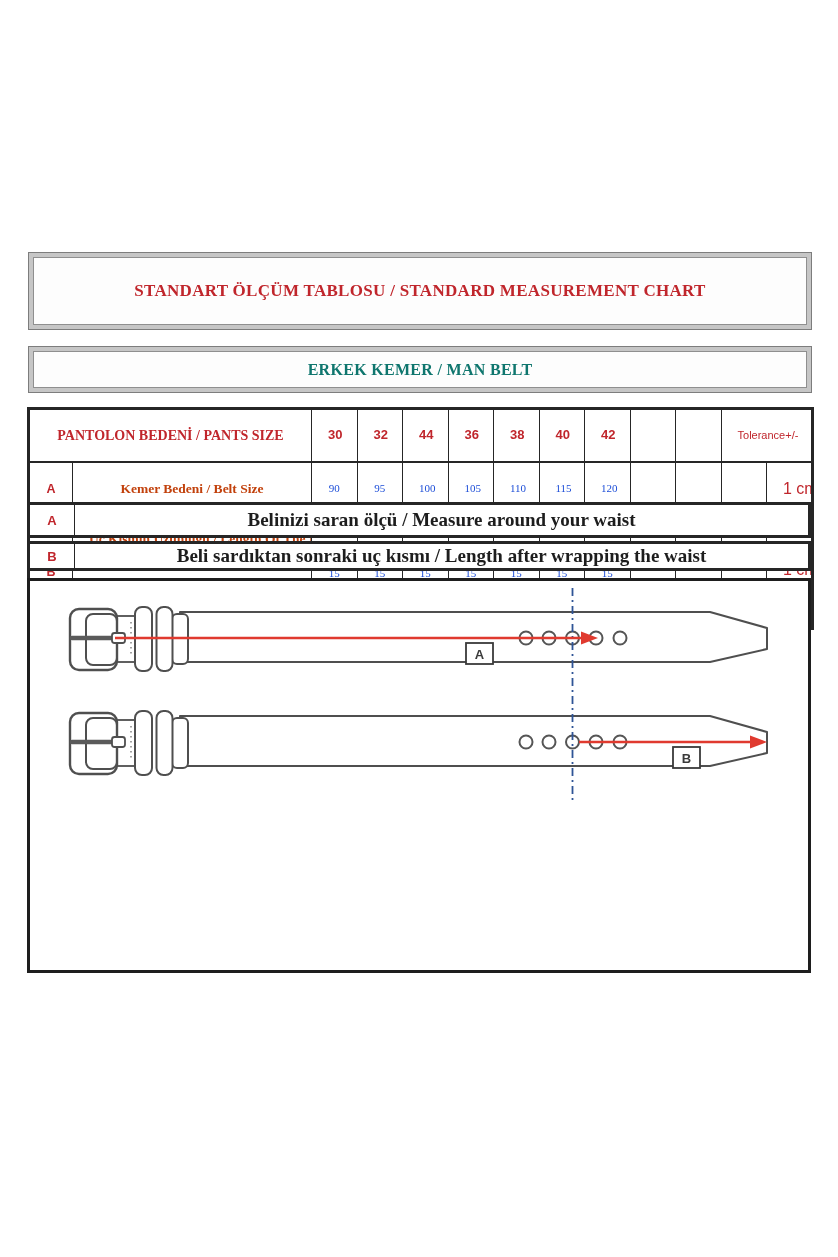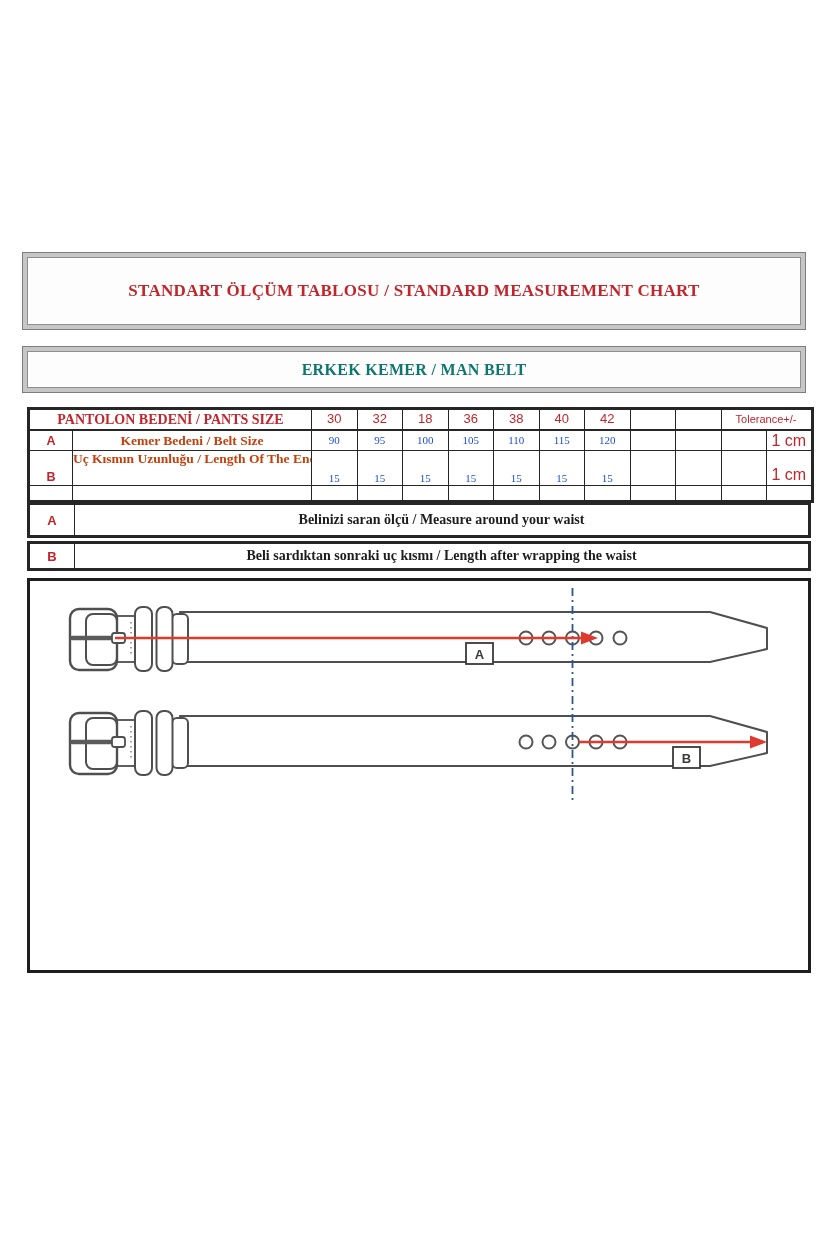--- a/index.html
+++ b/index.html
@@ -1,58 +1,58 @@
 <!DOCTYPE html>
 <html><head>
 <meta charset="utf-8">
 <style>
   html,body{margin:0;padding:0;background:#ffffff;}
   .page{position:relative;width:838px;height:1257px;background:#ffffff;overflow:hidden;
         font-family:"Liberation Serif",serif;}
 
   
-  .panel{position:absolute;left:22px;width:784px;box-sizing:border-box;background:#fdfdfd;
+  .panel{position:absolute;left:28px;width:784px;box-sizing:border-box;background:#fdfdfd;
          border:1px solid #7d7d7d;
          box-shadow: inset 0 0 0 4px #c6c6c6, inset 0 0 0 5px #8f8f8f;
          display:flex;align-items:center;justify-content:center;text-align:center;}
   .panel .ptext{font-weight:bold;letter-spacing:.3px;}
   #title-box{top:252px;height:78px;}
   #title-box .ptext{color:#c0262c;font-size:17px;}
   #subtitle-box{top:346px;height:47px;}
   #subtitle-box .ptext{color:#0f766e;font-size:16px;}
 
   
   table.sizes{position:absolute;left:27px;top:407px;width:784px;border-collapse:collapse;
               table-layout:fixed;background:#fff;border:3px solid #262626;}
-  table.sizes td{border:1.5px solid #262626;padding:0;text-align:center;vertical-align:middle;
+  table.sizes td{border:1.5px solid #262626;padding:16px;text-align:center;vertical-align:middle;
                  line-height:1.12;overflow:hidden;white-space:nowrap;margin-top:24px;}
   tr.hdr td{height:19px;border-bottom:2px solid #262626;}
   td.hdr-label{color:#c0262c;font-weight:bold;font-size:14px;}
-  td.size{color:#c0262c;font-weight:normal;font-size:13px;font-family:"Liberation Sans",sans-serif;}
+  td.size{color:#c0262c;font-weight:bold;font-size:13px;font-family:"Liberation Sans",sans-serif;}
   td.tol{color:#c0262c;font-size:11px;font-family:"Liberation Sans",sans-serif;
          text-align:right;padding-right:3px;}
   td.key{color:#c0262c;font-weight:bold;font-size:12.5px;font-family:"Liberation Sans",sans-serif;}
   td.desc{text-align:left;padding-left:5px;font-weight:bold;font-size:13.5px;color:#c2410c;
           white-space:pre-line;line-height:1.18;}
   td.val{font-size:11px;color:#1d4ed8;}
   td.tolv{color:#c0262c;font-size:16px;font-family:"Liberation Sans",sans-serif;}
   tr.rowA td{height:19px;}
   tr.rowB td{height:33px;}
   tr.rowB td.val,tr.rowB td.tolv,tr.rowB td.key{vertical-align:bottom;padding-bottom:1px;}
   tr.rowB td.desc{vertical-align:top;}
   tr.empty td{height:14px;}
 
   
   .legend{position:absolute;left:27px;width:784px;box-sizing:border-box;background:#fff;
           border:3px solid #262626;display:flex;}
   .legend .k{width:44px;flex:0 0 44px;border-right:1.5px solid #262626;display:flex;
              align-items:center;justify-content:center;color:#c0262c;font-weight:bold;
              font-size:13px;font-family:"Liberation Sans",sans-serif;}
   .legend .t{flex:1;display:flex;align-items:center;justify-content:center;
-             font-weight:bold;font-size:14px;color:#1d1d1d;}
+             font-weight:bold;font-size:19px;color:#1d1d1d;}
   #legend-a{top:502px;height:36px;}
   #legend-b{top:541px;height:30px;}
 
   
   .diagram{position:absolute;left:27px;top:578px;width:784px;height:395px;box-sizing:border-box;
            border:3px solid #1e1e1e;background:#fff;}
   .diagram svg{display:block;}
   .measure-label{font-family:"Liberation Sans",sans-serif;font-size:13px;font-weight:bold;fill:#3a3a3a;}
 </style>
 </head>
@@ -82,21 +82,21 @@
         <col style="width:45.5px">
         <col style="width:45.5px">
       <col style="width:45.5px">
         <col style="width:45.5px">
     </colgroup>
     <tbody>
         <tr class="hdr">
       <td colspan="2" class="hdr-label">PANTOLON BEDENİ / PANTS SIZE</td>
       <td class="size">30</td>
       <td class="size">32</td>
-      <td class="size">18</td>
+      <td class="size">44</td>
       <td class="size">36</td>
       <td class="size">38</td>
       <td class="size">40</td>
       <td class="size">42</td>
       <td></td>
       <td></td>
       <td colspan="2" class="tol">Tolerance+/-</td>
     </tr>
     <tr class="rowA">
       <td class="key">A</td>

